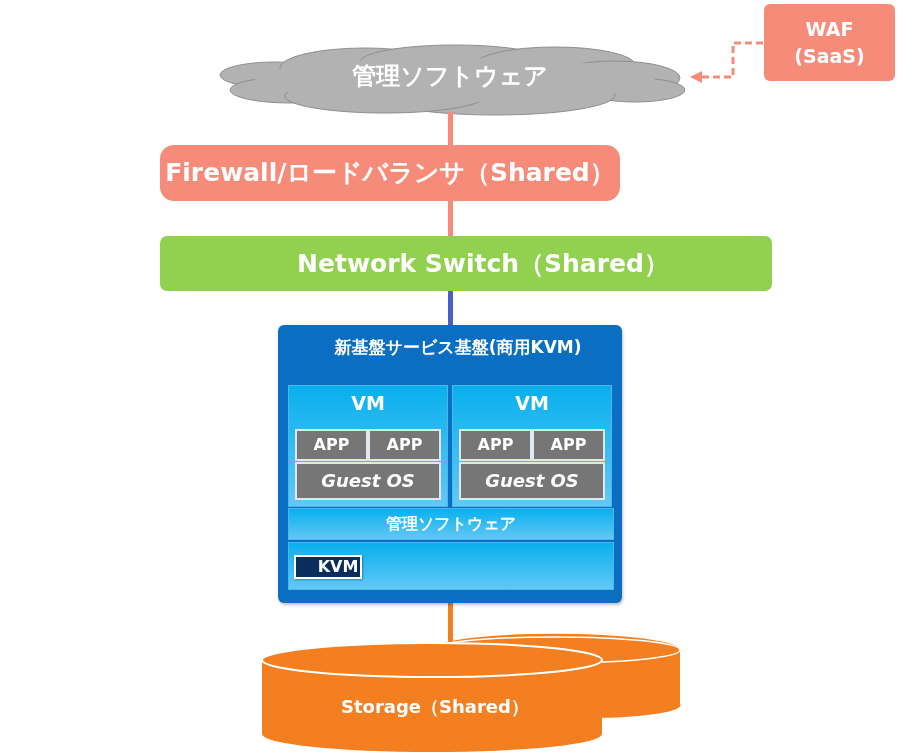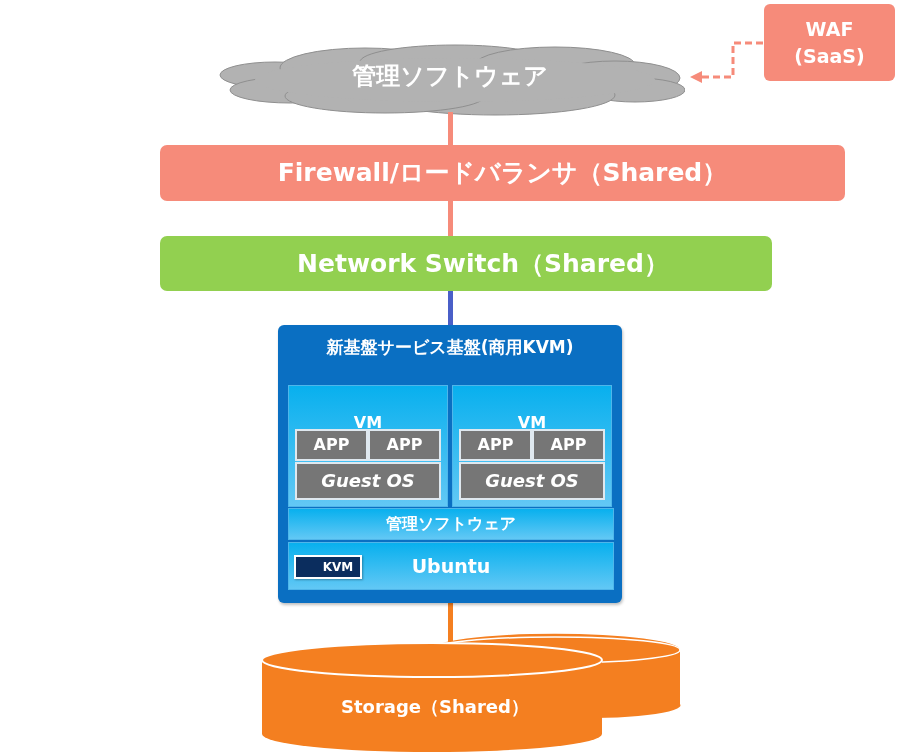--- a/index.html
+++ b/index.html
@@ -18,55 +18,55 @@
     #waf .l2 { position: absolute; left: 0; top: 40px; width: 100%; font-size: 19px; line-height: 24px; }
 
     
     .vline { width: 5px; }
     #c1 { left: 448px; top: 112px; height: 33px; background: #f68b7a; }
     #c2 { left: 448px; top: 201px; height: 36px; background: #f68b7a; }
     #c3 { left: 448px; top: 291px; height: 35px; background: #4a5fc8; }
     #c4 { left: 448px; top: 603px; height: 40px; background: #f47f20; }
 
     
-    #firewall { left: 160px; top: 145px; width: 685px; height: 56px; background: #f68b7a; border-radius: 7px; }
+    #firewall { left: 160px; top: 145px; width: 460px; height: 56px; background: #f68b7a; border-radius: 14px; }
     #firewall span { display:block; font-size: 25px; line-height: 56px; }
 
     
     #netswitch { left: 160px; top: 236px; width: 578px; height: 55px; background: #92d050; border-radius: 7px; padding-left: 34px; }
     #netswitch span { display:block; font-size: 25px; line-height: 55px; }
 
     
     #platform { left: 278px; top: 325px; width: 344px; height: 278px; background: #0a6fc2; border-radius: 6px;
                 box-shadow: 1px 2px 3px rgba(0,0,0,0.25); }
-    #platform-title { left: 0; top: 10px; width: 100%; font-size: 17px; line-height: 24px; }
+    #platform-title { left: 0; top: 10px; width: 100%; font-size: 17px; line-height: 24px; padding-left: 8px; }
     #platform-sub { left: 0; top: 34px; width: 100%; font-size: 10px; line-height: 12px; }
 
     .vm { top: 60px; width: 158px; height: 120px;
           background: linear-gradient(#08b0ee, #62c8f5); border: 1px solid #4fb6ea; }
     #vm1 { left: 10px; }
     #vm2 { left: 174px; }
-    .vm-title { position: absolute; left: 0; top: 24px; width: 100%; font-size: 16px; line-height: 26px; }
+    .vm-title { position: absolute; left: 0; top: 4px; width: 100%; font-size: 19px; line-height: 26px; }
     .box { position: absolute; background: #767676; border: 2px solid #dfe8ef; box-sizing: border-box; }
     .app1 { left: 6px; top: 43px; width: 73px; height: 32px; }
     .app2 { left: 79px; top: 43px; width: 73px; height: 32px; }
     .gos  { left: 6px; top: 76px; width: 146px; height: 38px; font-style: italic; }
     .box span { display:block; font-size: 16px; line-height: 28px; }
     .gos span { font-size: 18px; line-height: 34px; }
 
     #mgmt { left: 10px; top: 183px; width: 324px; height: 30px;
             background: linear-gradient(#08b0ee, #62c8f5); border: 1px solid #4fb6ea; }
     #mgmt span { display:block; font-size: 16px; line-height: 30px; }
 
     #ubuntu { left: 10px; top: 217px; width: 324px; height: 46px;
               background: linear-gradient(#08b0ee, #62c8f5); border: 1px solid #4fb6ea; }
     #ubuntu-label { left: 60px; top: 0; width: 204px; font-size: 19px; line-height: 46px; }
     #kvm { left: 5px; top: 12px; width: 68px; height: 24px; background: #0b2d5e; border: 2px solid #ffffff;
            box-sizing: border-box; box-shadow: 1px 1px 2px rgba(0,0,0,0.3); }
-    #kvm span { display:block; font-size: 12px; line-height: 20px; padding-left: 20px; }
+    #kvm span { display:block; font-size: 16px; line-height: 20px; padding-left: 20px; }
 
     
     #storage { left: 255px; top: 630px; width: 440px; height: 124px; }
     #storage-text { left: 260px; top: 690px; width: 350px; font-size: 18px; line-height: 34px; }
   </style>
 </head>
 <body>
 
 <svg class="abs" id="cloud" viewBox="0 0 470 80">
   <g fill="#b2b2b2" stroke="#8f8f8f" stroke-width="1">
@@ -138,21 +138,20 @@
   </div>
 
   <div class="abs label" id="mgmt">
     <span>管理ソフトウェア</span>
   </div>
 
   <div class="abs" id="ubuntu">
     <div class="abs label" id="kvm">
       <span>KVM</span>
     </div>
-    <div class="abs label" id="ubuntu-label">Ubuntu</div>
   </div>
 </div>
 
 <svg class="abs" id="storage" viewBox="0 0 440 124">
 
   <g>
     <path d="M175,20 A100,13 0 0 1 425,20 L425,74 A100,13 0 0 1 305,88 L175,88 Z" fill="#f47f20"></path>
     <ellipse cx="300" cy="20" rx="125" ry="13" fill="#f47f20" stroke="#ffffff" stroke-width="1.5"></ellipse>
   </g>
 

